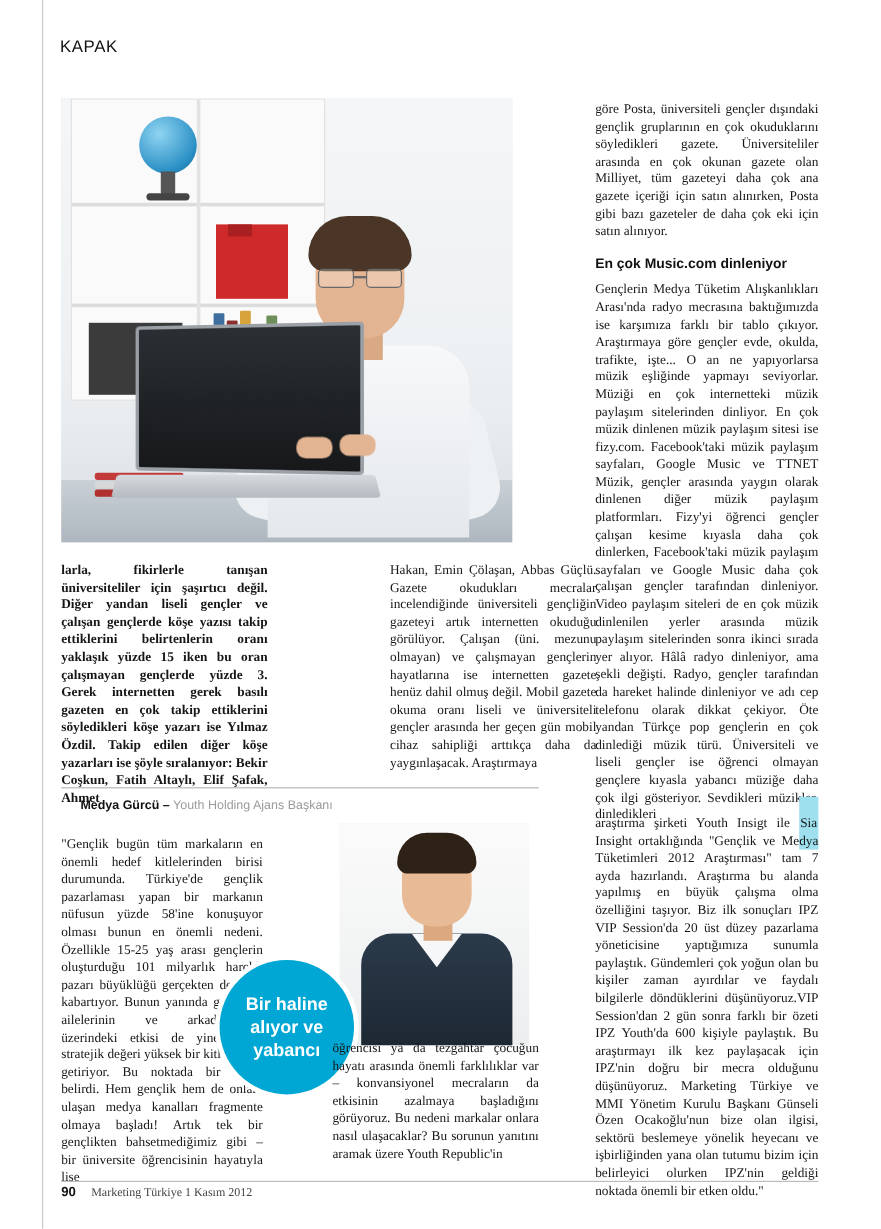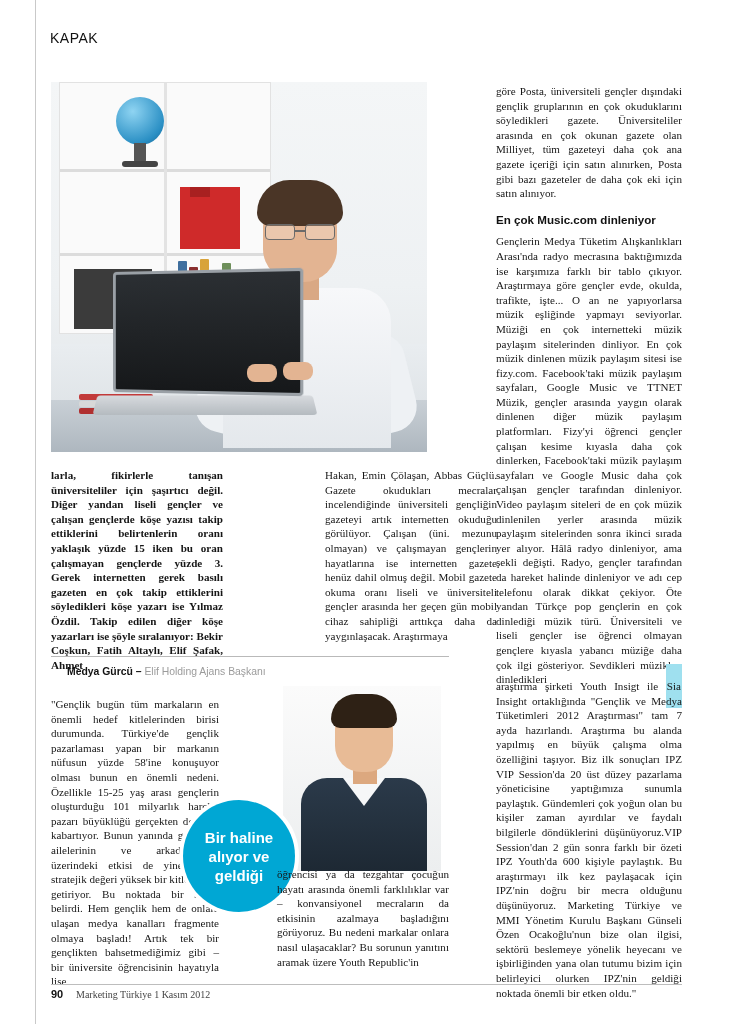--- a/index.html
+++ b/index.html
@@ -408,41 +408,41 @@
   <div class="col col-c">
     <p>göre Posta, üniversiteli gençler dışındaki gençlik gruplarının en çok okuduklarını söyledikleri gazete. Üniversiteliler arasında en çok okunan gazete olan Milliyet, tüm gazeteyi daha çok ana gazete içeriği için satın alınırken, Posta gibi bazı gazeteler de daha çok eki için satın alınıyor.</p>
     <div class="subhead">En çok Music.com dinleniyor</div>
     <p>Gençlerin Medya Tüketim Alışkanlıkları Arası'nda radyo mecrasına baktığımızda ise karşımıza farklı bir tablo çıkıyor. Araştırmaya göre gençler evde, okulda, trafikte, işte... O an ne yapıyorlarsa müzik eşliğinde yapmayı seviyorlar. Müziği en çok internetteki müzik paylaşım sitelerinden dinliyor. En çok müzik dinlenen müzik paylaşım sitesi ise fizy.com. Facebook'taki müzik paylaşım sayfaları, Google Music ve TTNET Müzik, gençler arasında yaygın olarak dinlenen diğer müzik paylaşım platformları. Fizy'yi öğrenci gençler çalışan kesime kıyasla daha çok dinlerken, Facebook'taki müzik paylaşım sayfaları ve Google Music daha çok çalışan gençler tarafından dinleniyor. Video paylaşım siteleri de en çok müzik dinlenilen yerler arasında müzik paylaşım sitelerinden sonra ikinci sırada yer alıyor. Hâlâ radyo dinleniyor, ama şekli değişti. Radyo, gençler tarafından da hareket halinde dinleniyor ve adı cep telefonu olarak dikkat çekiyor. Öte yandan Türkçe pop gençlerin en çok dinlediği müzik türü. Üniversiteli ve liseli gençler ise öğrenci olmayan gençlere kıyasla yabancı müziğe daha çok ilgi gösteriyor. Sevdikleri müzikler, dinledikleri</p>
   </div>
 
   <div class="rule-top"></div>
 
   <div class="byline">
     <span class="name">Medya Gürcü –</span>
-    <span class="role">Elif Holding Ajans Başkanı</span>
+    <span class="role">Youth Holding Ajans Başkanı</span>
   </div>
 
   <div class="quote-col">
     <p>"Gençlik bugün tüm markaların en önemli hedef kitlelerinden birisi durumunda. Türkiye'de gençlik pazarlaması yapan bir markanın nüfusun yüzde 58'ine konuşuyor olması bunun en önemli nedeni. Özellikle 15-25 yaş arası gençlerin oluşturduğu 101 milyarlık harçlık pazarı büyüklüğü gerçekten de iştah kabartıyor. Bunun yanında gençlerin ailelerinin ve arkadaşlarının üzerindeki etkisi de yine onları stratejik değeri yüksek bir kitle haline getiriyor. Bu noktada bir sorun belirdi. Hem gençlik hem de onlara ulaşan medya kanalları fragmente olmaya başladı! Artık tek bir gençlikten bahsetmediğimiz gibi – bir üniversite öğrencisinin hayatıyla lise</p>
   </div>
 
   <div class="portrait">
     <div class="portrait-bg"></div>
     <div class="p-shirt"></div>
     <div class="p-collar"></div>
     <div class="p-neck"></div>
     <div class="p-head"></div>
     <div class="p-hair"></div>
   </div>
 
   <div class="badge">
     <div>
       <span>Bir haline</span>
       <span>alıyor ve</span>
-      <span>geldiği</span>
+      <span>yabancı</span>
     </div>
   </div>
 
   <div class="tail-col">
     <p>öğrencisi ya da tezgahtar çocuğun hayatı arasında önemli farklılıklar var – konvansiyonel mecraların da etkisinin azalmaya başladığını görüyoruz. Bu nedeni markalar onlara nasıl ulaşacaklar? Bu sorunun yanıtını aramak üzere Youth Republic'in</p>
   </div>
 
   <div class="right-col-bottom">
     <p><span>araştırma şirketi Youth Insigt ile </span><span class="hl">Sia</span><span> Insight ortaklığında "Gençlik ve Medya Tüketimleri  2012 Araştırması" tam 7 ayda hazırlandı. Araştırma bu alanda yapılmış en büyük çalışma olma özelliğini taşıyor. Biz ilk sonuçları IPZ VIP Session'da 20 üst düzey pazarlama yöneticisine yaptığımıza sunumla paylaştık. Gündemleri çok yoğun olan bu kişiler zaman ayırdılar ve faydalı bilgilerle döndüklerini düşünüyoruz.VIP Session'dan 2 gün sonra farklı bir özeti IPZ Youth'da 600 kişiyle paylaştık. Bu araştırmayı ilk kez paylaşacak  için IPZ'nin doğru bir mecra olduğunu düşünüyoruz. Marketing Türkiye ve MMI Yönetim Kurulu Başkanı Günseli Özen Ocakoğlu'nun bize olan ilgisi, sektörü beslemeye yönelik heyecanı ve işbirliğinden yana olan tutumu bizim için belirleyici olurken IPZ'nin geldiği noktada önemli bir etken oldu."</span></p>
   </div>

